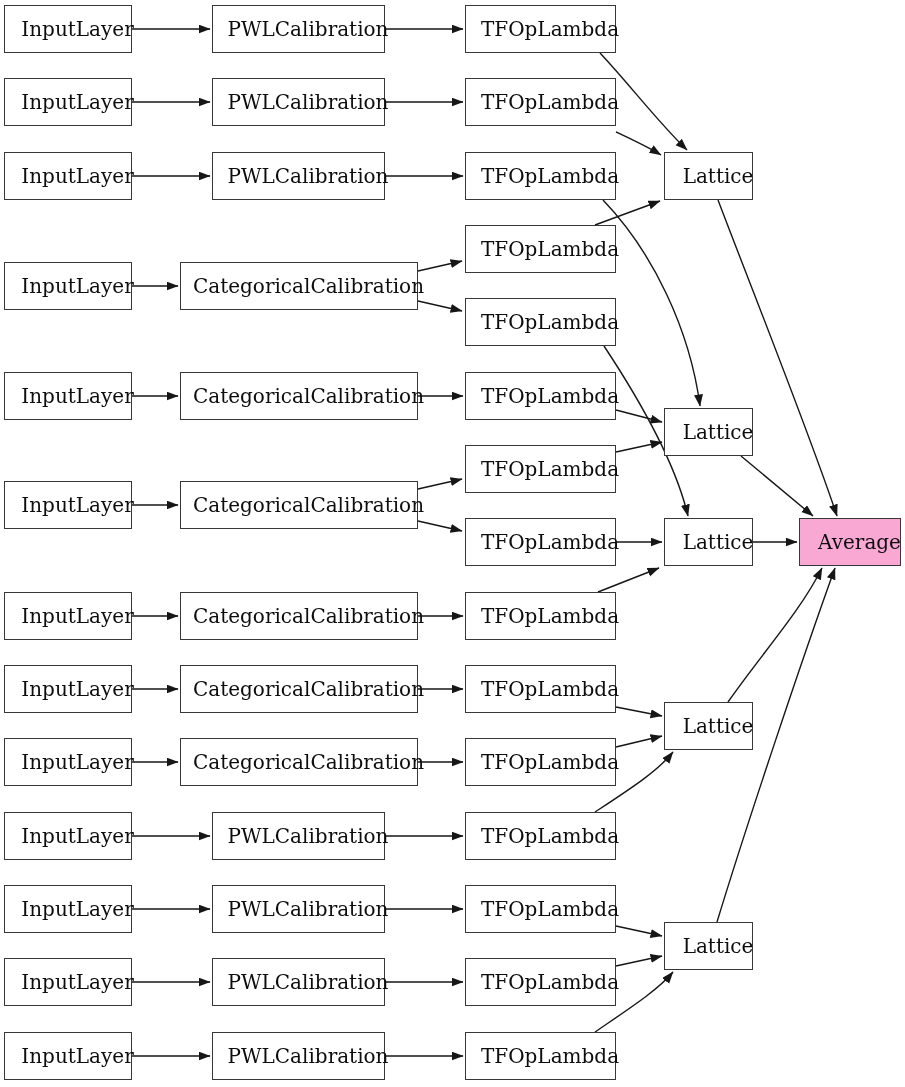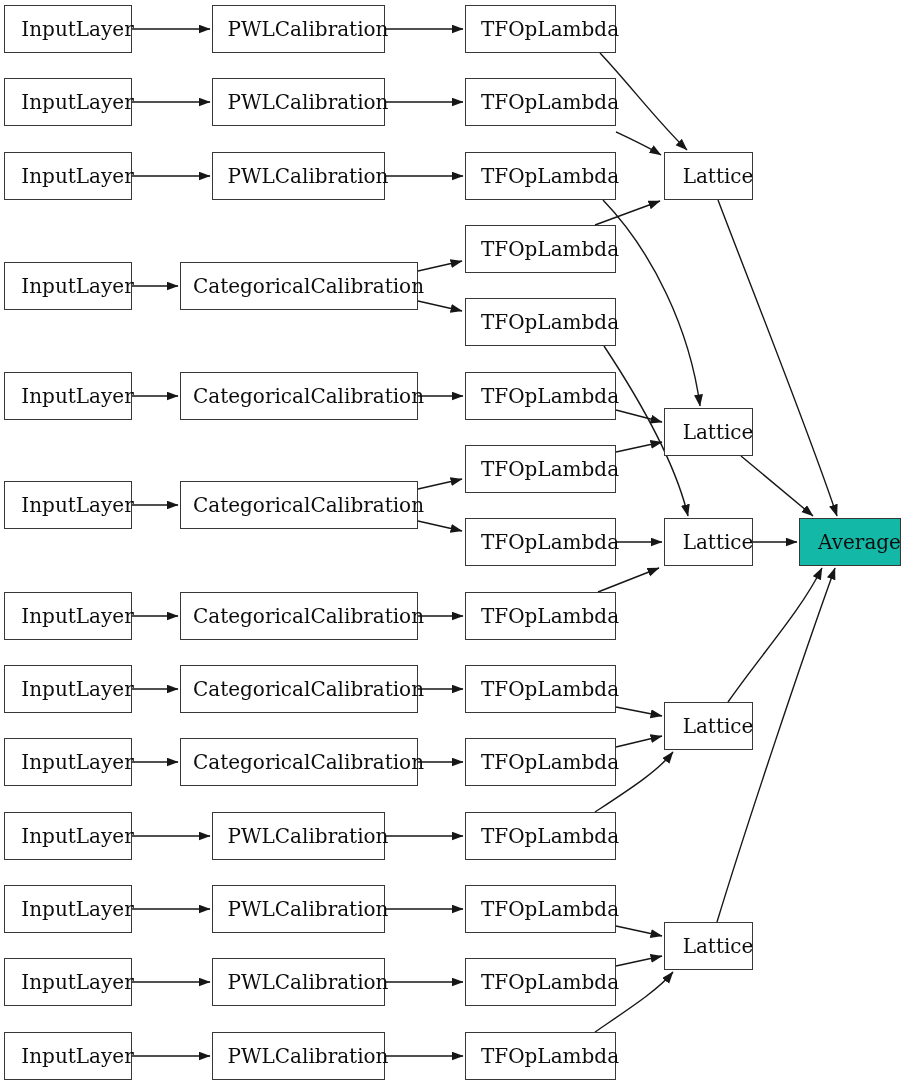--- a/index.html
+++ b/index.html
@@ -142,15 +142,15 @@
       <div class="node" style="left: 465px; top: 738px; width: 151px; height: 48px; background: rgb(255, 255, 255); border-color: rgb(56, 56, 56);">TFOpLambda</div>
       <div class="node" style="left: 465px; top: 812px; width: 151px; height: 48px; background: rgb(255, 255, 255); border-color: rgb(56, 56, 56);">TFOpLambda</div>
       <div class="node" style="left: 465px; top: 885px; width: 151px; height: 48px; background: rgb(255, 255, 255); border-color: rgb(56, 56, 56);">TFOpLambda</div>
       <div class="node" style="left: 465px; top: 958px; width: 151px; height: 48px; background: rgb(255, 255, 255); border-color: rgb(56, 56, 56);">TFOpLambda</div>
       <div class="node" style="left: 465px; top: 1032px; width: 151px; height: 48px; background: rgb(255, 255, 255); border-color: rgb(56, 56, 56);">TFOpLambda</div>
       <div class="node" style="left: 664px; top: 152px; width: 89px; height: 48px; background: rgb(255, 255, 255); border-color: rgb(56, 56, 56);">Lattice</div>
       <div class="node" style="left: 664px; top: 408px; width: 89px; height: 48px; background: rgb(255, 255, 255); border-color: rgb(56, 56, 56);">Lattice</div>
       <div class="node" style="left: 664px; top: 518px; width: 89px; height: 48px; background: rgb(255, 255, 255); border-color: rgb(56, 56, 56);">Lattice</div>
       <div class="node" style="left: 664px; top: 702px; width: 89px; height: 48px; background: rgb(255, 255, 255); border-color: rgb(56, 56, 56);">Lattice</div>
       <div class="node" style="left: 664px; top: 922px; width: 89px; height: 48px; background: rgb(255, 255, 255); border-color: rgb(56, 56, 56);">Lattice</div>
-      <div class="node" style="left: 799px; top: 518px; width: 102px; height: 48px; background: #14b8a6; border-color: rgb(56, 56, 56);">Average</div>
+      <div class="node" style="left: 799px; top: 518px; width: 102px; height: 48px; background: #f9a8d4; border-color: rgb(56, 56, 56);">Average</div>
     </div>
 </div>
 
 </body></html>

